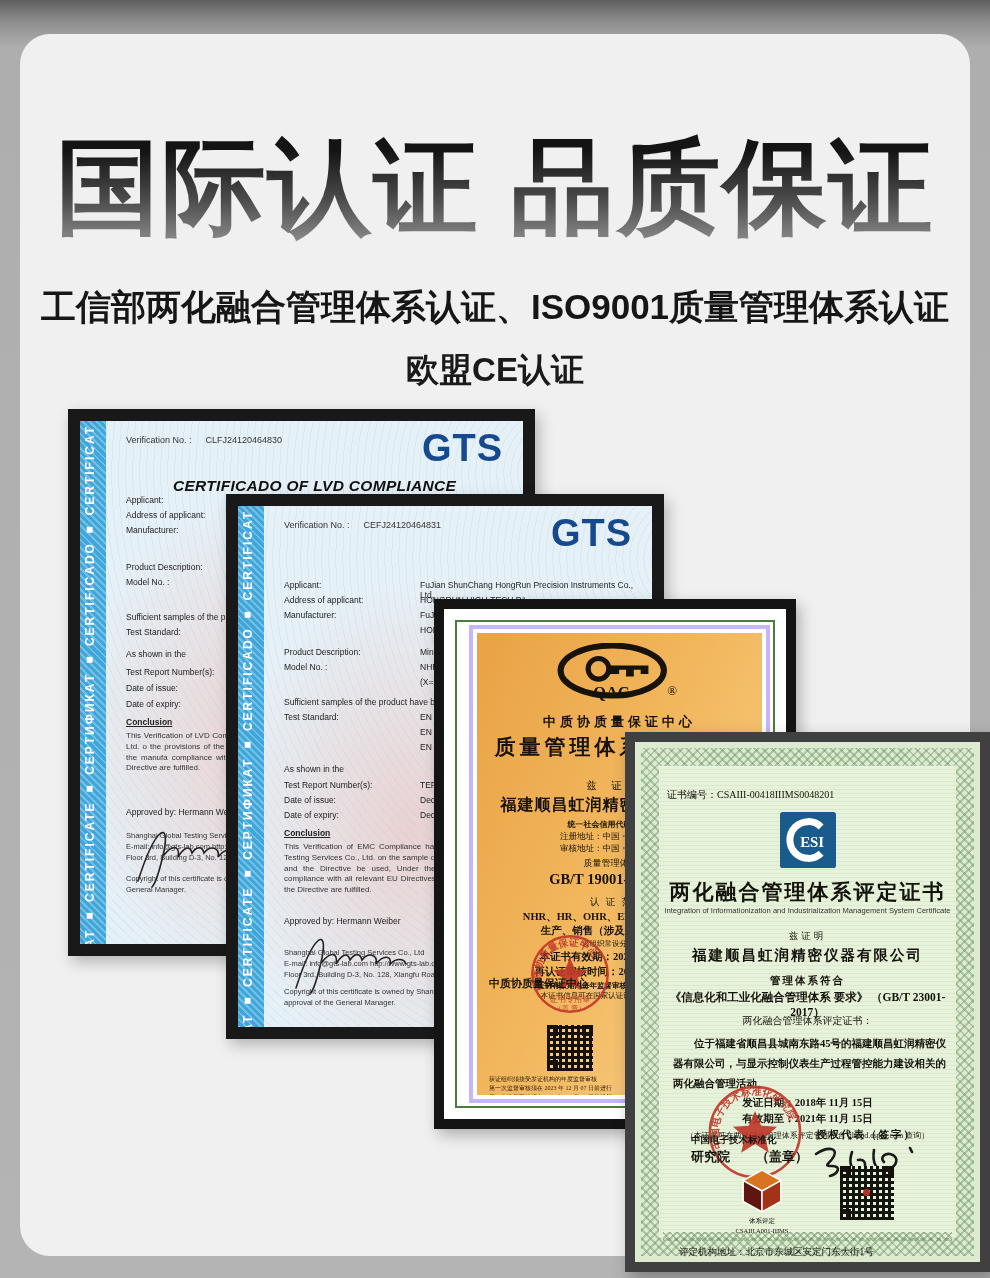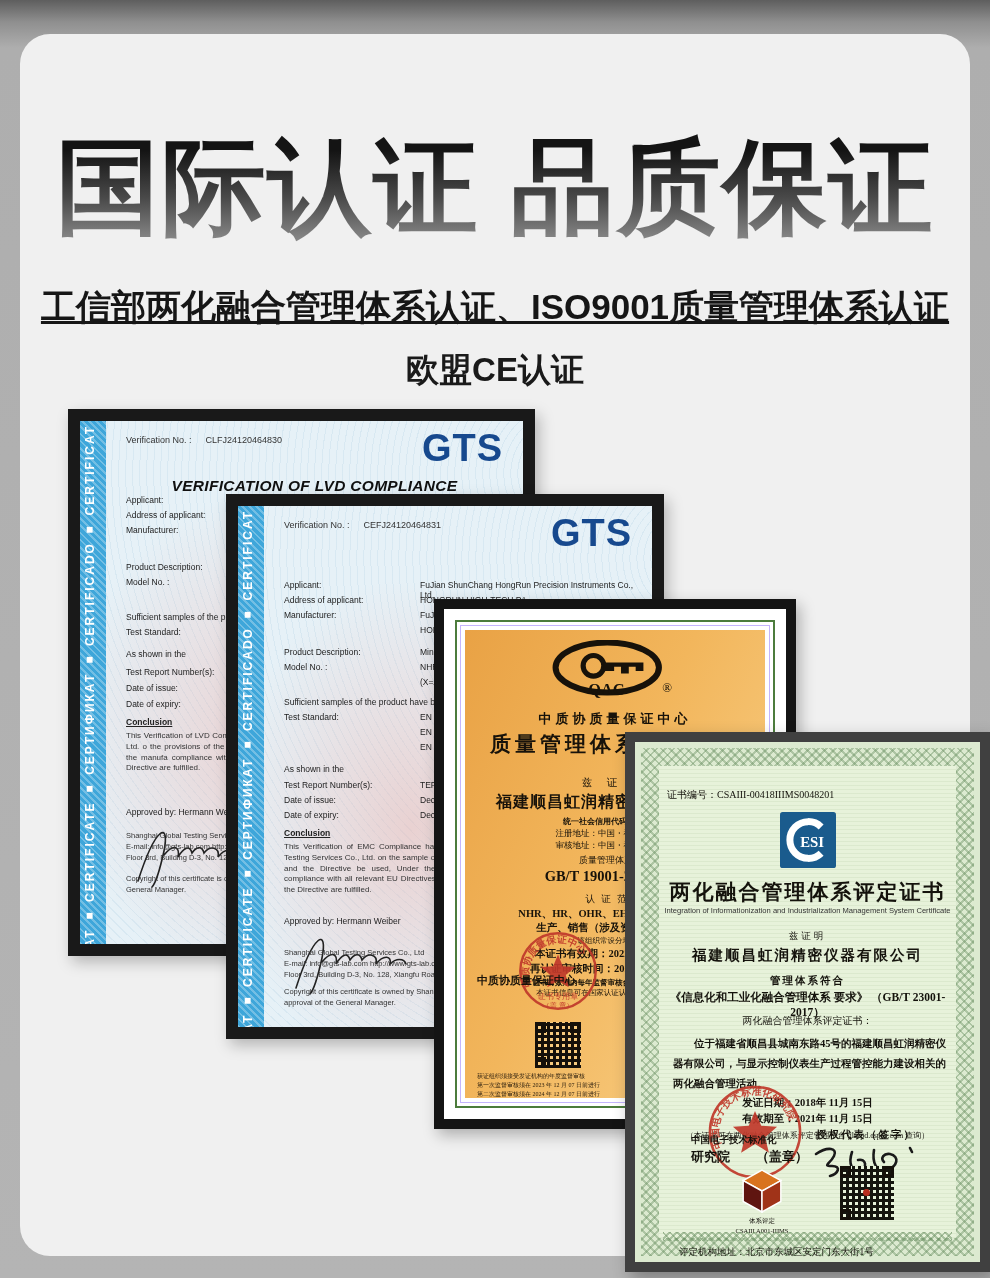--- a/index.html
+++ b/index.html
@@ -7,21 +7,21 @@
          font-family:"Liberation Sans","DejaVu Sans",sans-serif;
          background:linear-gradient(180deg,#5e5e5e 0px,#8f8f8f 22px,#aeaeae 48px,#b4b4b4 100%);}
   .abs{position:absolute;}
   .card{position:absolute;left:20px;top:34px;width:950px;height:1222px;background:#f0f0f0;border-radius:30px;}
 
   
   .main-title{position:absolute;left:0;top:96px;width:100%;text-align:center;
       font-size:104px;font-weight:900;letter-spacing:2px;line-height:1.1;
       background:linear-gradient(180deg,#141414 18%,#4a4a4a 60%,#8d8d8d 100%);
       -webkit-background-clip:text;background-clip:text;color:transparent;text-decoration:underline;}
-  .sub1{position:absolute;left:0;top:250px;width:100%;text-align:center;font-size:35px;font-weight:800;color:#161616;text-decoration:underline;}
+  .sub1{position:absolute;left:0;top:250px;width:100%;text-align:center;font-size:35px;font-weight:800;color:#161616;}
   .sub2{position:absolute;left:0;top:314px;width:100%;text-align:center;font-size:33px;font-weight:600;color:#1a1a1a;}
 
   
   .gts{position:absolute;border:12px solid #191919;background:#e6f1f7;box-shadow:4px 6px 14px rgba(0,0,0,.25);}
   .gts::before{content:"";position:absolute;inset:0;pointer-events:none;
       background:radial-gradient(ellipse at 42% 62%,rgba(236,178,172,.5),rgba(236,178,172,0) 55%),
                  repeating-radial-gradient(circle at 110% 10%,rgba(130,180,210,.14) 0 1px,transparent 1px 7px);}
   .gts-band{position:absolute;left:0;top:0;bottom:0;width:26px;background:#3ea6da;
       background-image:repeating-linear-gradient(45deg,rgba(255,255,255,.28) 0 2px,transparent 2px 5px);
       overflow:hidden;}
@@ -38,21 +38,21 @@
   .gts-para{position:absolute;left:10px;width:330px;font-size:8px;line-height:1.35;color:#333;text-align:justify;}
   .gts-underline{text-decoration:underline;}
   .gts-foot{position:absolute;left:10px;font-size:7.5px;color:#333;line-height:1.45;}
   .ce{position:absolute;font-weight:700;font-size:36px;letter-spacing:7px;color:#111;font-family:"DejaVu Sans",sans-serif;}
   .sig-svg{position:absolute;}
 
   
   .qac{position:absolute;left:414px;top:565px;width:342px;height:510px;border:10px solid #141414;background:#fff;
        box-shadow:4px 6px 14px rgba(0,0,0,.28);}
   .qac-green{position:absolute;inset:11px;border:2px solid #4c7c3c;padding:3px;}
-  .qac-green-inner{position:absolute;inset:3px;border:1px solid #c4b5fd;}
+  .qac-green-inner{position:absolute;inset:3px;border:4px solid #c4b5fd;margin-left:9px;}
   .qac-paper{position:absolute;inset:4px;background:linear-gradient(115deg,#e9a245 0%,#f2b65c 45%,#f7ca7e 85%,#f3bb66 100%);
        font-family:"Liberation Serif","DejaVu Serif",serif;color:#17120a;overflow:hidden;}
   .qac-c{position:absolute;left:0;right:0;text-align:center;}
   .seal-svg{position:absolute;opacity:.92;}
   .qr{position:absolute;background:
        repeating-linear-gradient(0deg,#15100a 0 3px,transparent 3px 6px),
        repeating-linear-gradient(90deg,#15100a 0 3px,#f7ca7e 3px 6px);}
   .qr.qr-green{background:
        repeating-linear-gradient(0deg,#15150f 0 3px,transparent 3px 6px),
        repeating-linear-gradient(90deg,#15150f 0 3px,#e7f2da 3px 6px);}
@@ -87,21 +87,21 @@
   <div class="gts" style="left:48px;top:375px;width:443px;height:523px;">
     <div class="gts-band">
           <span>ZERTIFIKAT ■ CERTIFICATE ■ СЕРТИФИКАТ ■ CERTIFICADO ■ CERTIFICAT</span>
         </div>
     <div class="gts-body">
       <div class="gts-ver" style="top:4px;">
         <span>Verification No. :</span>
             <span>CLFJ24120464830</span>
       </div>
       <div class="gts-logo" style="top:-2px;">GTS</div>
-      <div class="gts-title" style="top:46px;">VERIFICATION OF LVD COMPLIANCE</div>
+      <div class="gts-title" style="top:46px;">CERTIFICADO OF LVD COMPLIANCE</div>
       <div class="frow" style="top:64px;">
             <span class="lbl">Applicant:</span>
             <span class="val">FuJian Shun</span>
           </div>
       <div class="frow" style="top:79px;">
             <span class="lbl">Address of applicant:</span>
             <span class="val">HONGRUN</span>
           </div>
       <div class="frow" style="top:94px;">
             <span class="lbl">Manufacturer:</span>

